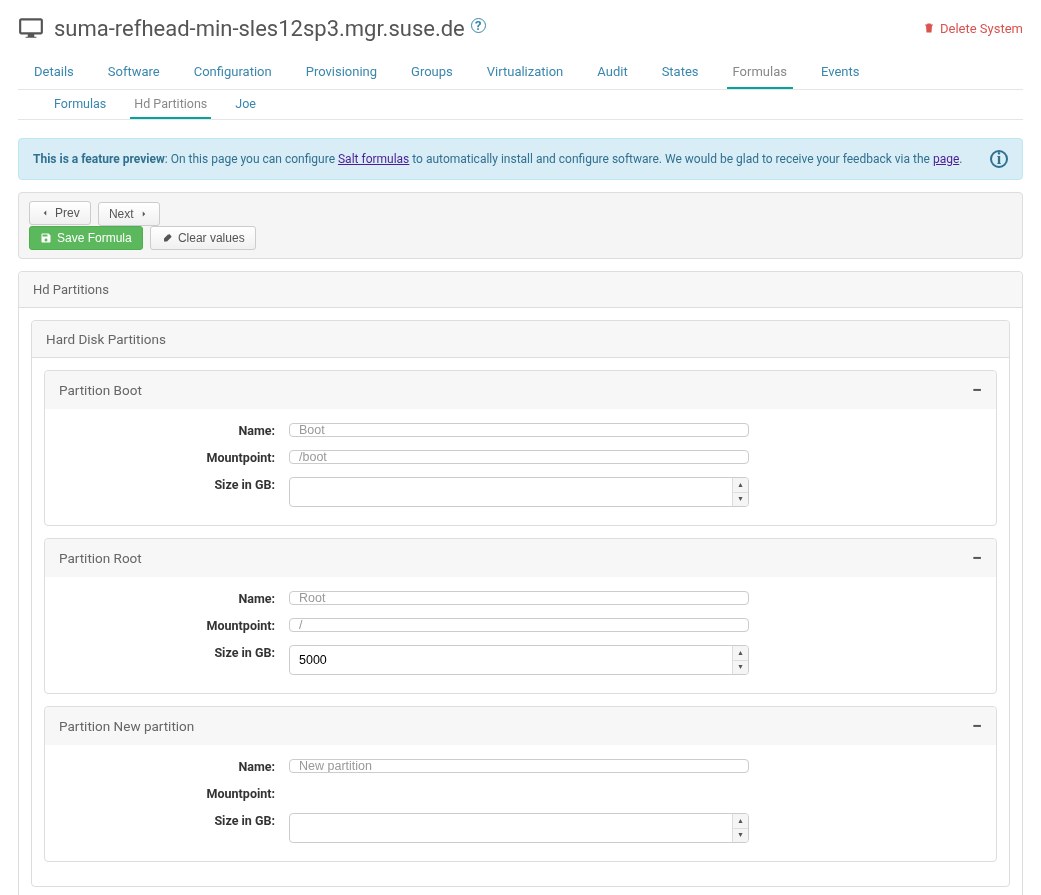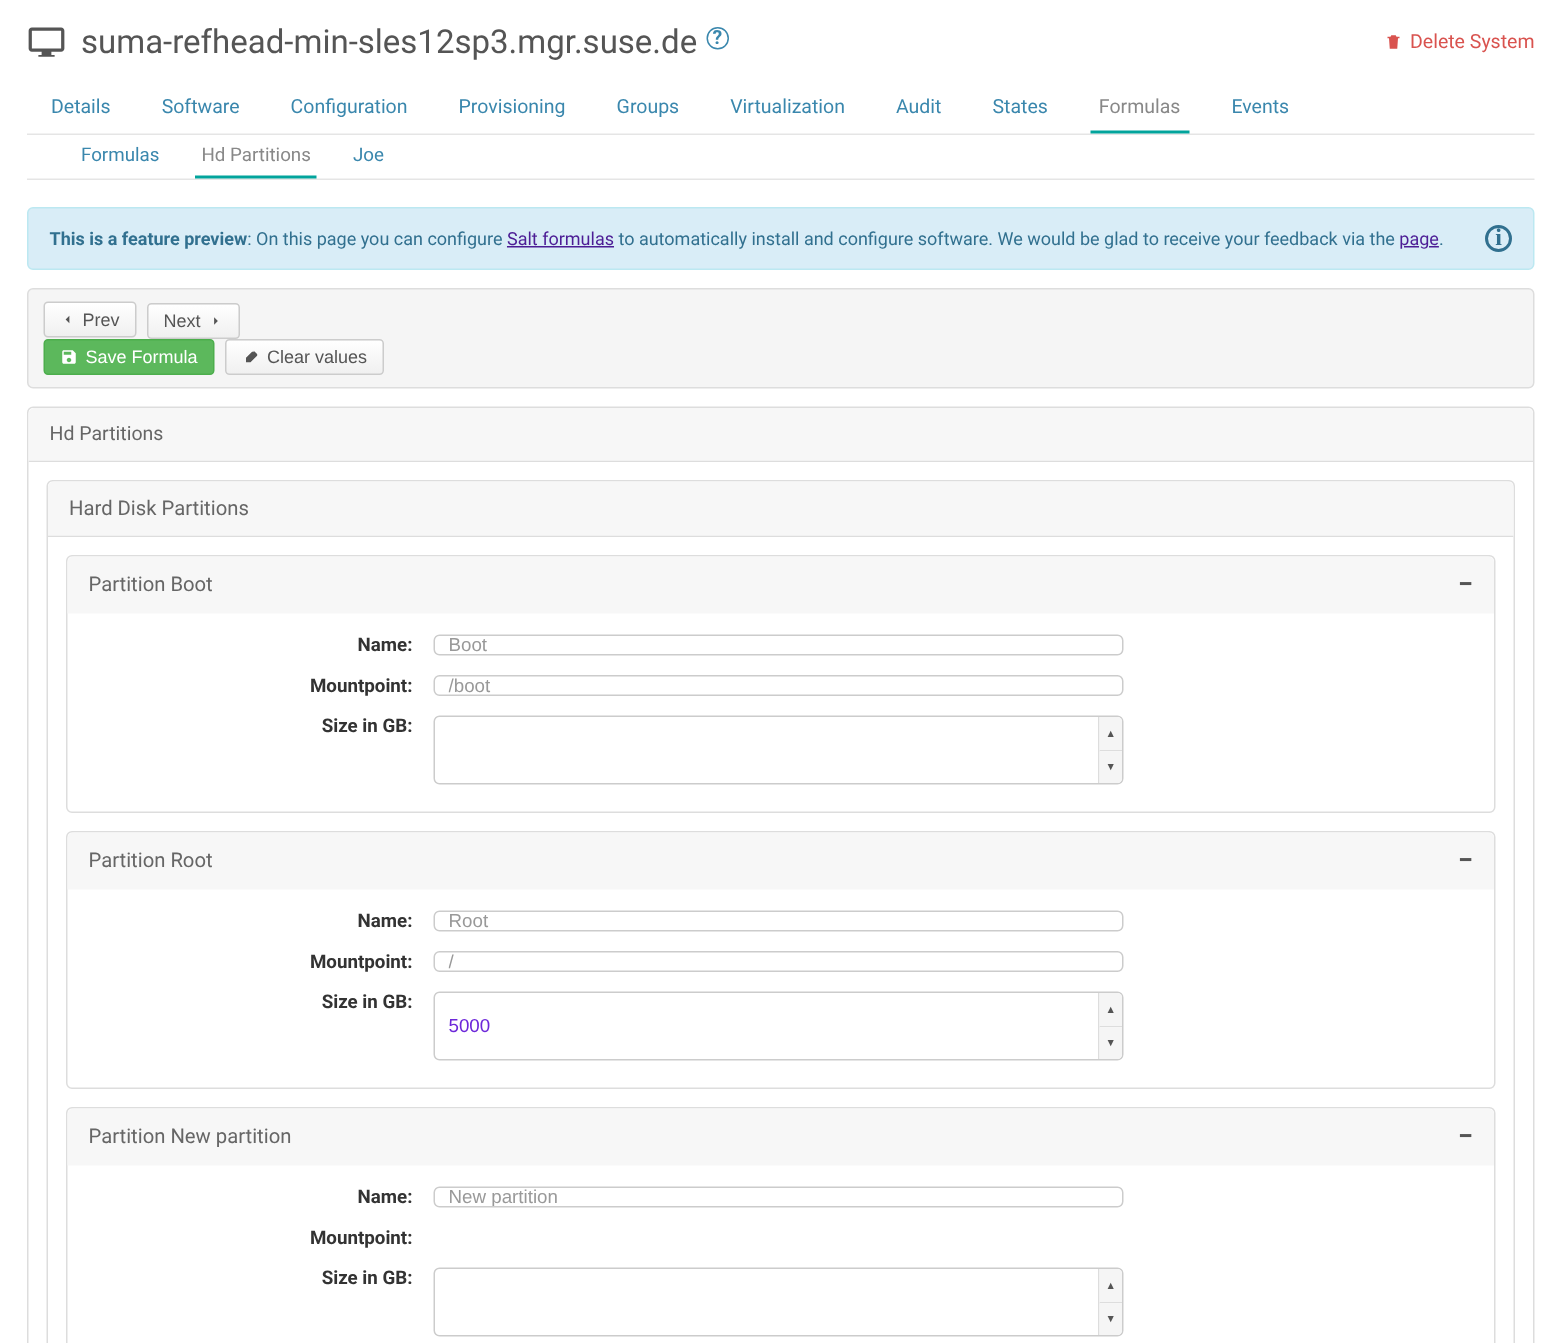--- a/index.html
+++ b/index.html
@@ -202,22 +202,22 @@
       flex: 0 0 460px;
       position: relative;
       display: flex;
     }
     .form-number {
       width: 100%;
       border: 1px solid #ccc;
       border-radius: 4px;
       padding: 6px 9px;
       font-size: 12.5px;
-      color: #6d28d9;
-      height: 46px;
+      color: #000000;
+      height: 30px;
     }
     .spinner {
       position: absolute;
       right: 1px;
       top: 1px;
       bottom: 1px;
       width: 16px;
       display: flex;
       flex-direction: column;
       border-left: 1px solid #ddd;

